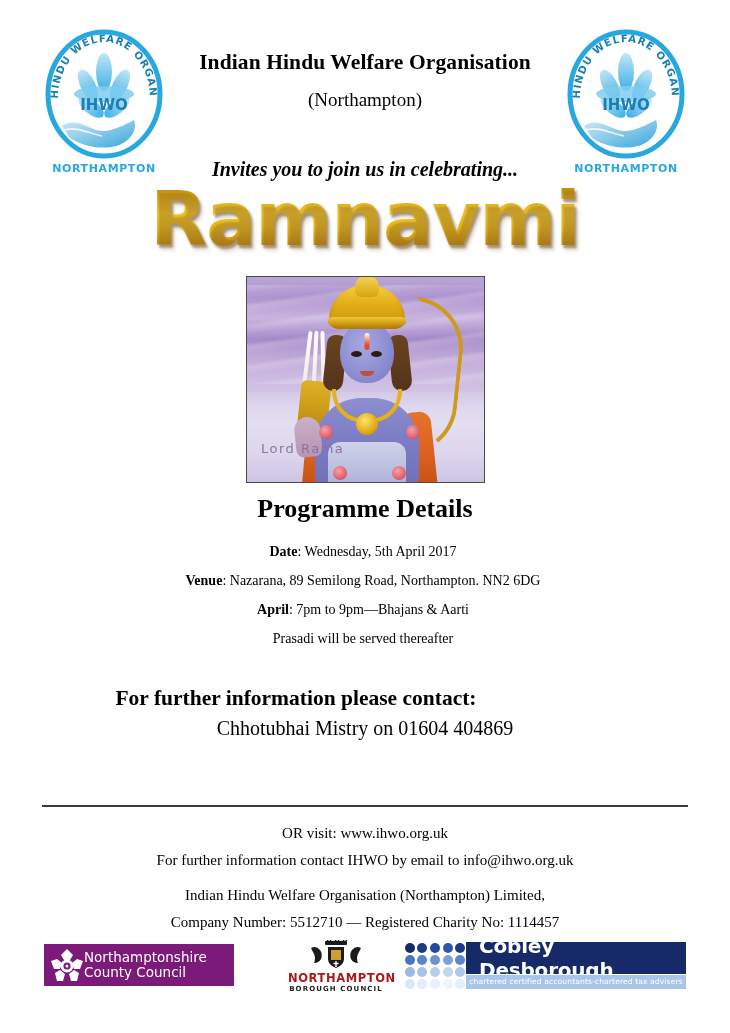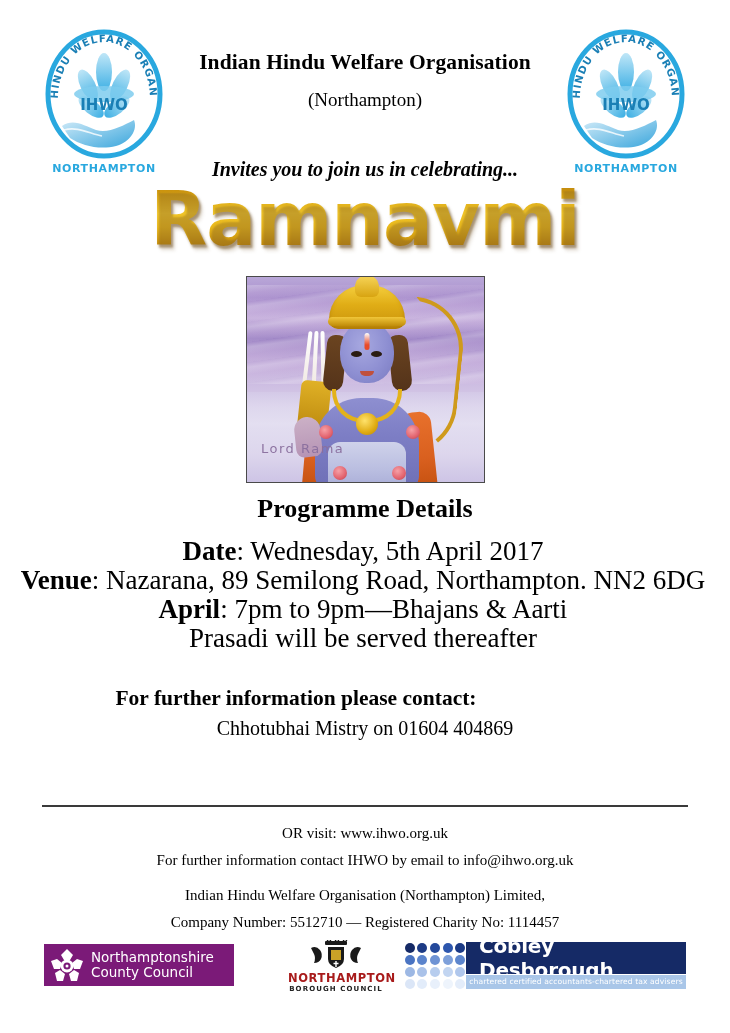--- a/index.html
+++ b/index.html
@@ -303,21 +303,21 @@
     text-align: center;
     font-size: 26px;
     font-weight: bold;
   }
   .details {
     position: absolute;
     top: 537px;
     left: 0;
     width: 726px;
     text-align: center;
-    font-size: 27px;
+    font-size: 14px;
     line-height: 29px;
   }
   .details .lbl { font-weight: bold; }
   .contact-heading {
     position: absolute;
     top: 686px;
     left: 0;
     width: 592px;
     text-align: center;
     font-size: 21.5px;
@@ -368,21 +368,20 @@
     width: 190px;
     height: 42px;
     background: #7b1a78;
     display: flex;
     align-items: center;
     padding-left: 6px;
     box-sizing: border-box;
   }
   .ncc .rose { width: 34px; height: 34px; flex: 0 0 34px; }
   .ncc .txt {
-    margin-left: 7px;
     color: #ffffff;
     font-family: "DejaVu Sans", "Liberation Sans", sans-serif;
     font-size: 13.5px;
     line-height: 15px;
     font-weight: normal;
   }
   
   .nbc {
     position: absolute;
     left: 288px;

